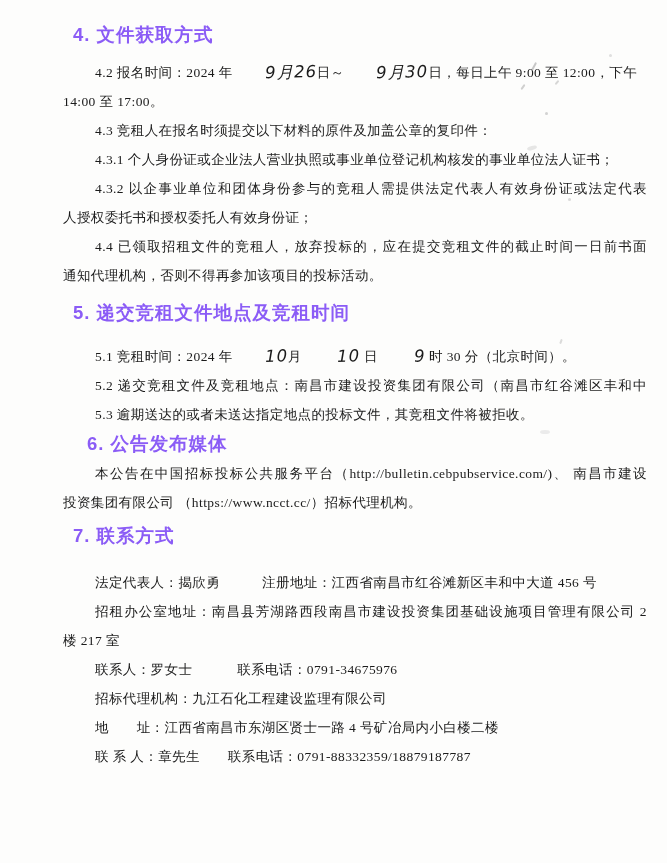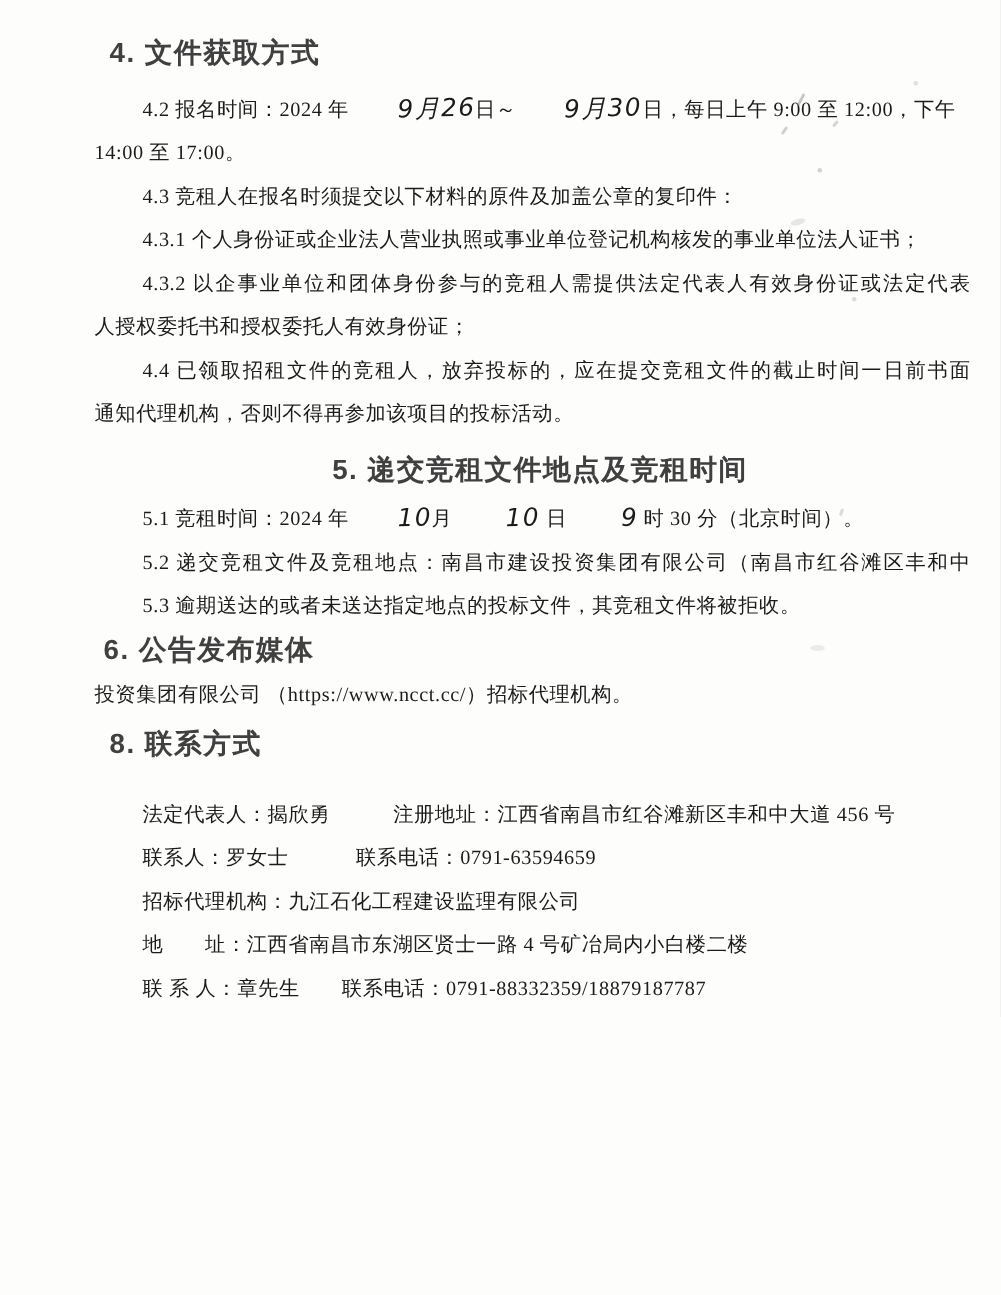--- a/index.html
+++ b/index.html
@@ -12,27 +12,27 @@
     background: #fdfdfc;
     overflow: hidden;
     padding: 21px 20px 0 63px;
     color: #1b1b1b;
     font-family: "Liberation Serif", "DejaVu Serif", serif;
   }
   h2.hd {
     font-family: "Liberation Sans", "DejaVu Sans", sans-serif;
     font-size: 18.5px;
     font-weight: bold;
-    color: #404040;
+    color: #8b5cf6;
     letter-spacing: 1px;
     line-height: 27px;
     margin: 0 0 10px 10px;
   }
-  h2.hd5 { margin: 9px 0 5px 10px; text-align: center; }
-  h2.hd6 { margin: 1px 0 2px 6px; }
+  h2.hd5 { margin: 9px 0 16px 10px; }
+  h2.hd6 { margin: 1px 0 2px 24px; }
   h2.hd7 { margin: 5px 0 19px 10px; }
   .para, .ln {
     font-size: 13.5px;
     line-height: 29px;
     letter-spacing: 0.4px;
     margin: 0;
   }
   .ind { text-indent: 32px; }
   .jl {
     text-align: justify;
@@ -79,26 +79,31 @@
 
   <h2 class="hd hd5">5. 递交竞租文件地点及竞租时间</h2>
   <div class="para ind"><span>5.1 竞租时间：2024 年</span><span class="hand">10</span><span>月 </span><span class="hand">10</span><span> 日 </span><span class="hand">9</span><span> 时 30 分（北京时间）。</span></div>
   <div class="para">
     <div class="ln ind jl">5.2 递交竞租文件及竞租地点：南昌市建设投资集团有限公司（南昌市红谷滩区丰和中</div>
   </div>
   <div class="para ind">5.3 逾期送达的或者未送达指定地点的投标文件，其竞租文件将被拒收。</div>
 
   <h2 class="hd hd6">6. 公告发布媒体</h2>
   <div class="para">
+    <div class="ln ind jl">本公告在中国招标投标公共服务平台（http://bulletin.cebpubservice.com/)、 南昌市建设</div>
     <div class="ln">投资集团有限公司 （https://www.ncct.cc/）招标代理机构。</div>
   </div>
 
-  <h2 class="hd hd7">8. 联系方式</h2>
+  <h2 class="hd hd7">7. 联系方式</h2>
   <div class="para ind row"><span>法定代表人：揭欣勇</span><span class="gap42"></span><span>注册地址：江西省南昌市红谷滩新区丰和中大道 456 号</span></div>
-  <div class="para ind row"><span>联系人：罗女士</span><span class="gap45"></span><span>联系电话：0791-63594659</span></div>
+  <div class="para">
+    <div class="ln ind jl">招租办公室地址：南昌县芳湖路西段南昌市建设投资集团基础设施项目管理有限公司 2</div>
+    <div class="ln">楼 217 室</div>
+  </div>
+  <div class="para ind row"><span>联系人：罗女士</span><span class="gap45"></span><span>联系电话：0791-34675976</span></div>
   <div class="para ind row">招标代理机构：九江石化工程建设监理有限公司</div>
   <div class="para ind row">地　　址：江西省南昌市东湖区贤士一路 4 号矿冶局内小白楼二楼</div>
   <div class="para ind row"><span>联 系 人：章先生</span><span class="gap28"></span><span>联系电话：0791-88332359/18879187787</span></div>
 
   <div class="art tick" style="left:533px; top:62px; transform:rotate(28deg);"></div>
   <div class="art tick" style="left:522px; top:84px; height:6px; transform:rotate(35deg); opacity:.45;"></div>
   <div class="art tick" style="left:556px; top:80px; height:5px; transform:rotate(40deg); opacity:.4;"></div>
   <div class="art dot" style="left:545px; top:112px;"></div>
   <div class="art dot" style="left:609px; top:54px; opacity:.35;"></div>
   <div class="art smudge" style="left:527px; top:146px; transform:rotate(-15deg);"></div>

